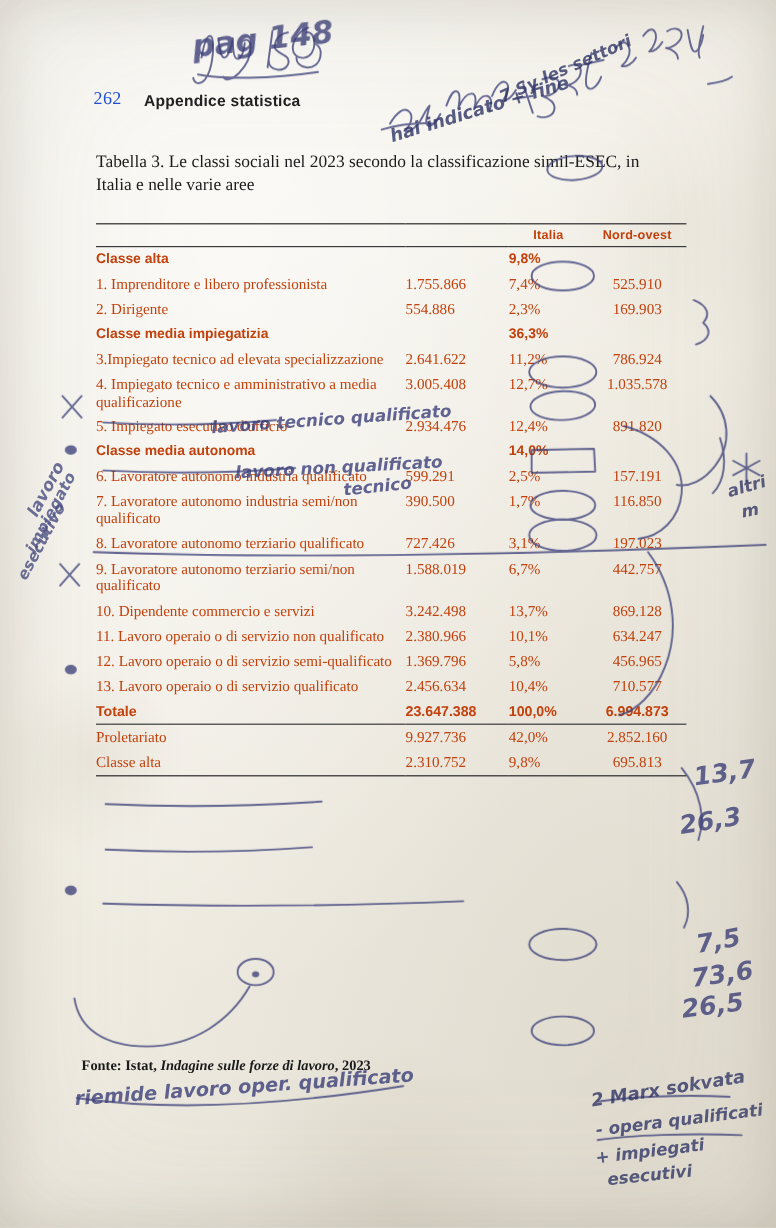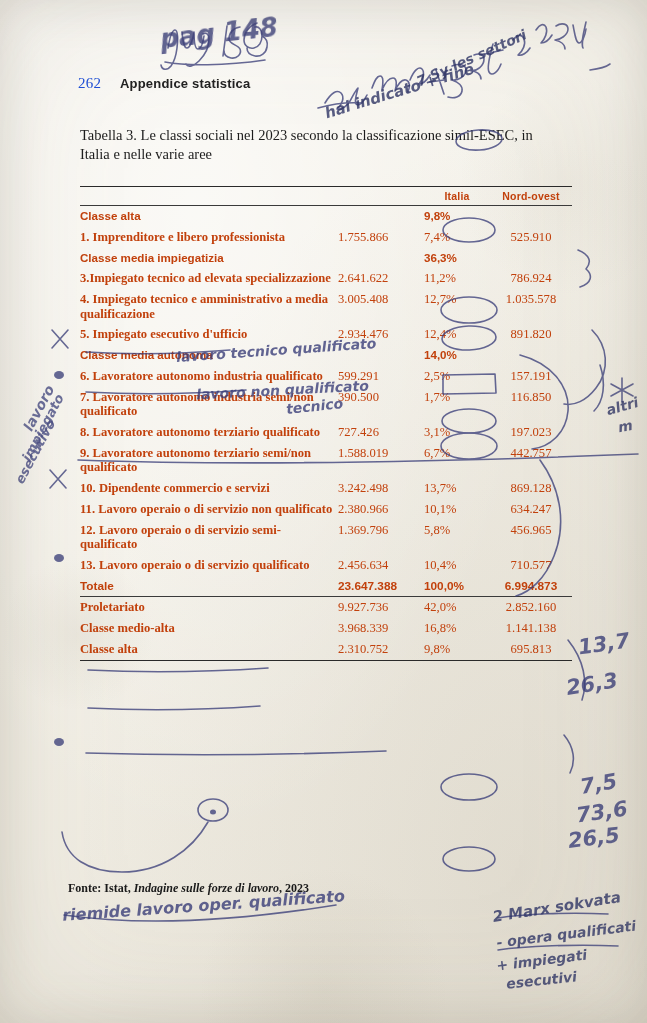--- a/index.html
+++ b/index.html
@@ -73,21 +73,21 @@
   table.tbl {
     width: 100%;
     border-collapse: collapse;
     font-size: 12.6px;
     color: #c2410c;
   }
   table.tbl td, table.tbl th {
     vertical-align: top;
     padding: 3px 0 3px 0;
   }
-  .col-label { width: 258px; padding-right: 6px; line-height: 14.5px; font-weight: bold; }
+  .col-label { width: 258px; padding-right: 6px; line-height: 14.5px; }
   .col-abs   { width: 86px;  white-space: nowrap; }
   .col-pct   { width: 66px;  white-space: nowrap; padding-right: 4px;}
   .col-nw    { width: 82px;  text-align: center; white-space: nowrap; }
   .hdr-row th {
     font-family: "Liberation Sans", sans-serif;
     font-size: 10.5px;
     font-weight: bold;
     text-align: center;
     padding-bottom: 7px;
     letter-spacing: 0.2px;
@@ -187,20 +187,26 @@
           <td class="col-nw"></td>
         </tr>
 
         <tr class="sub">
           <td class="col-label">1. Imprenditore e libero professionista</td>
           <td class="col-abs">1.755.866</td>
           <td class="col-pct">7,4%</td>
           <td class="col-nw">525.910</td>
         </tr>
 
+        <tr class="sub">
+          <td class="col-label">2. Dirigente</td>
+          <td class="col-abs">554.886</td>
+          <td class="col-pct">2,3%</td>
+          <td class="col-nw">169.903</td>
+        </tr>
 
         <tr class="grp">
           <td class="col-label">Classe media impiegatizia</td>
           <td class="col-abs"></td>
           <td class="col-pct">36,3%</td>
           <td class="col-nw"></td>
         </tr>
 
         <tr class="sub">
           <td class="col-label">3.Impiegato tecnico ad elevata specializzazione</td>
@@ -295,26 +301,20 @@
         </tr>
 
         <tr class="sub rule-mid">
           <td class="col-label">Proletariato</td>
           <td class="col-abs">9.927.736</td>
           <td class="col-pct">42,0%</td>
           <td class="col-nw">2.852.160</td>
         </tr>
 
 
-        <tr class="sub">
-          <td class="col-label">Classe medio-alta</td>
-          <td class="col-abs">3.968.339</td>
-          <td class="col-pct">16,8%</td>
-          <td class="col-nw">1.141.138</td>
-        </tr>
 
         <tr class="sub rule-bottom">
           <td class="col-label">Classe alta</td>
           <td class="col-abs">2.310.752</td>
           <td class="col-pct">9,8%</td>
           <td class="col-nw">695.813</td>
         </tr>
 
       </tbody>
     </table>

